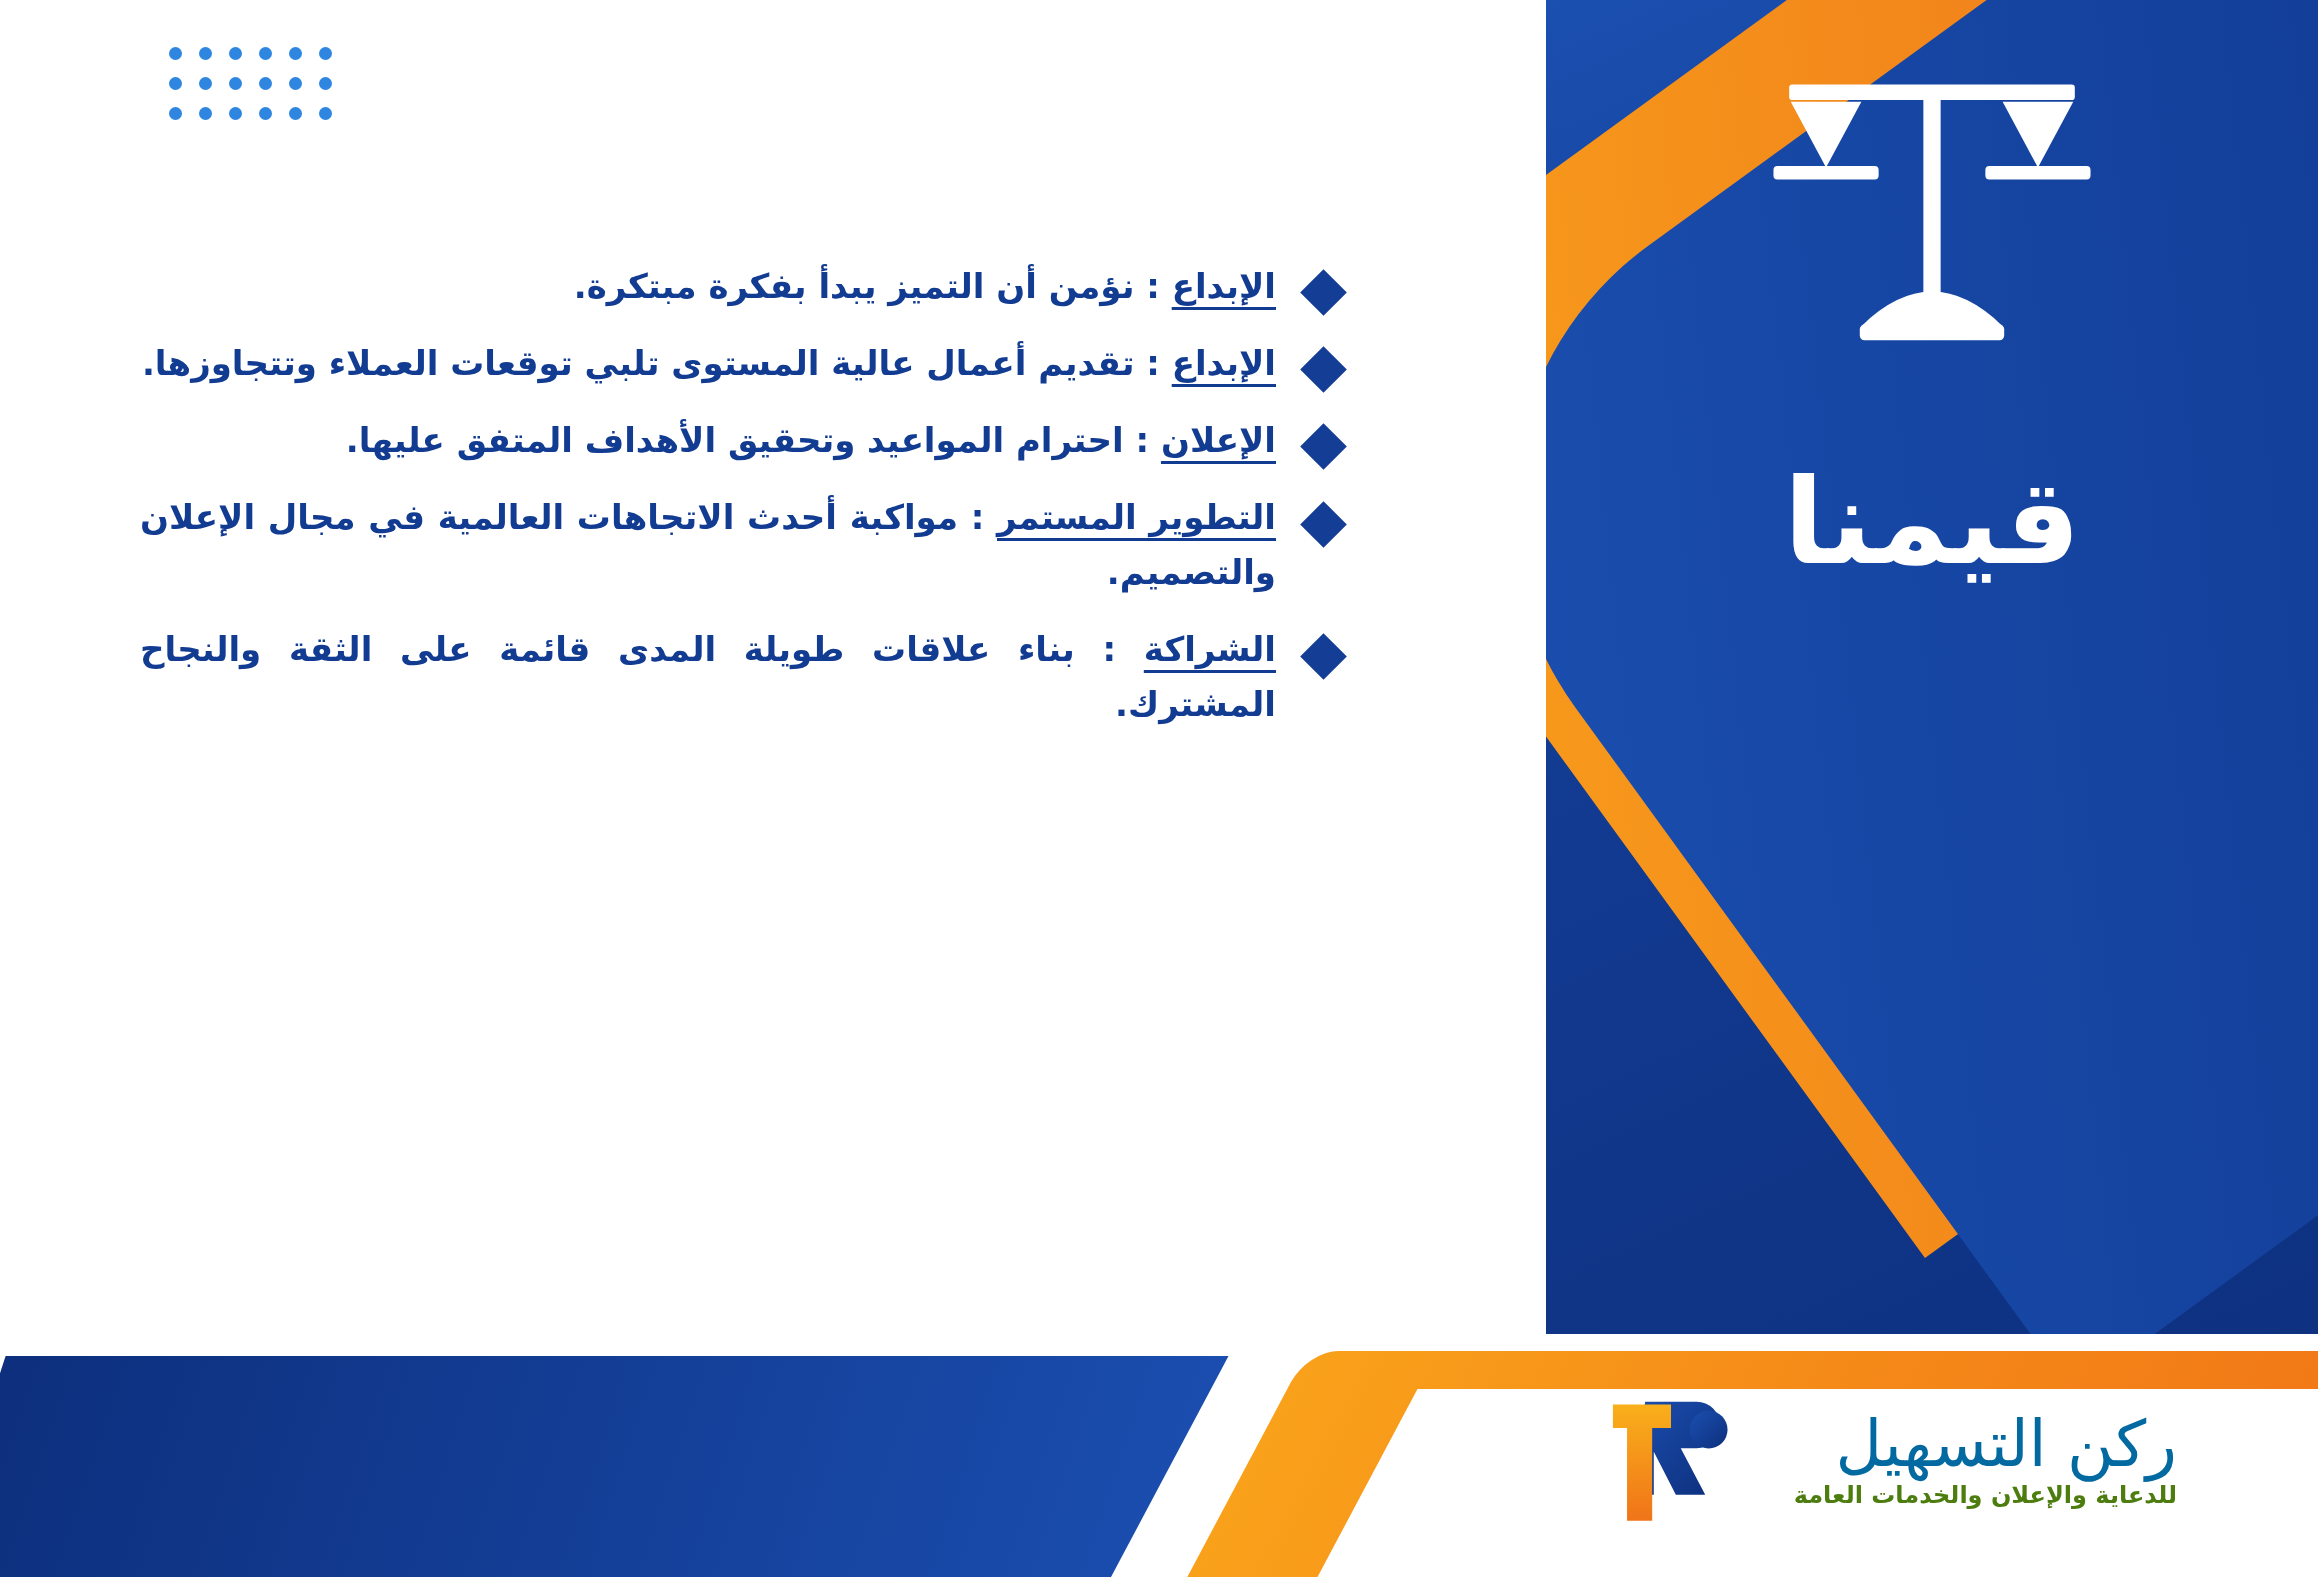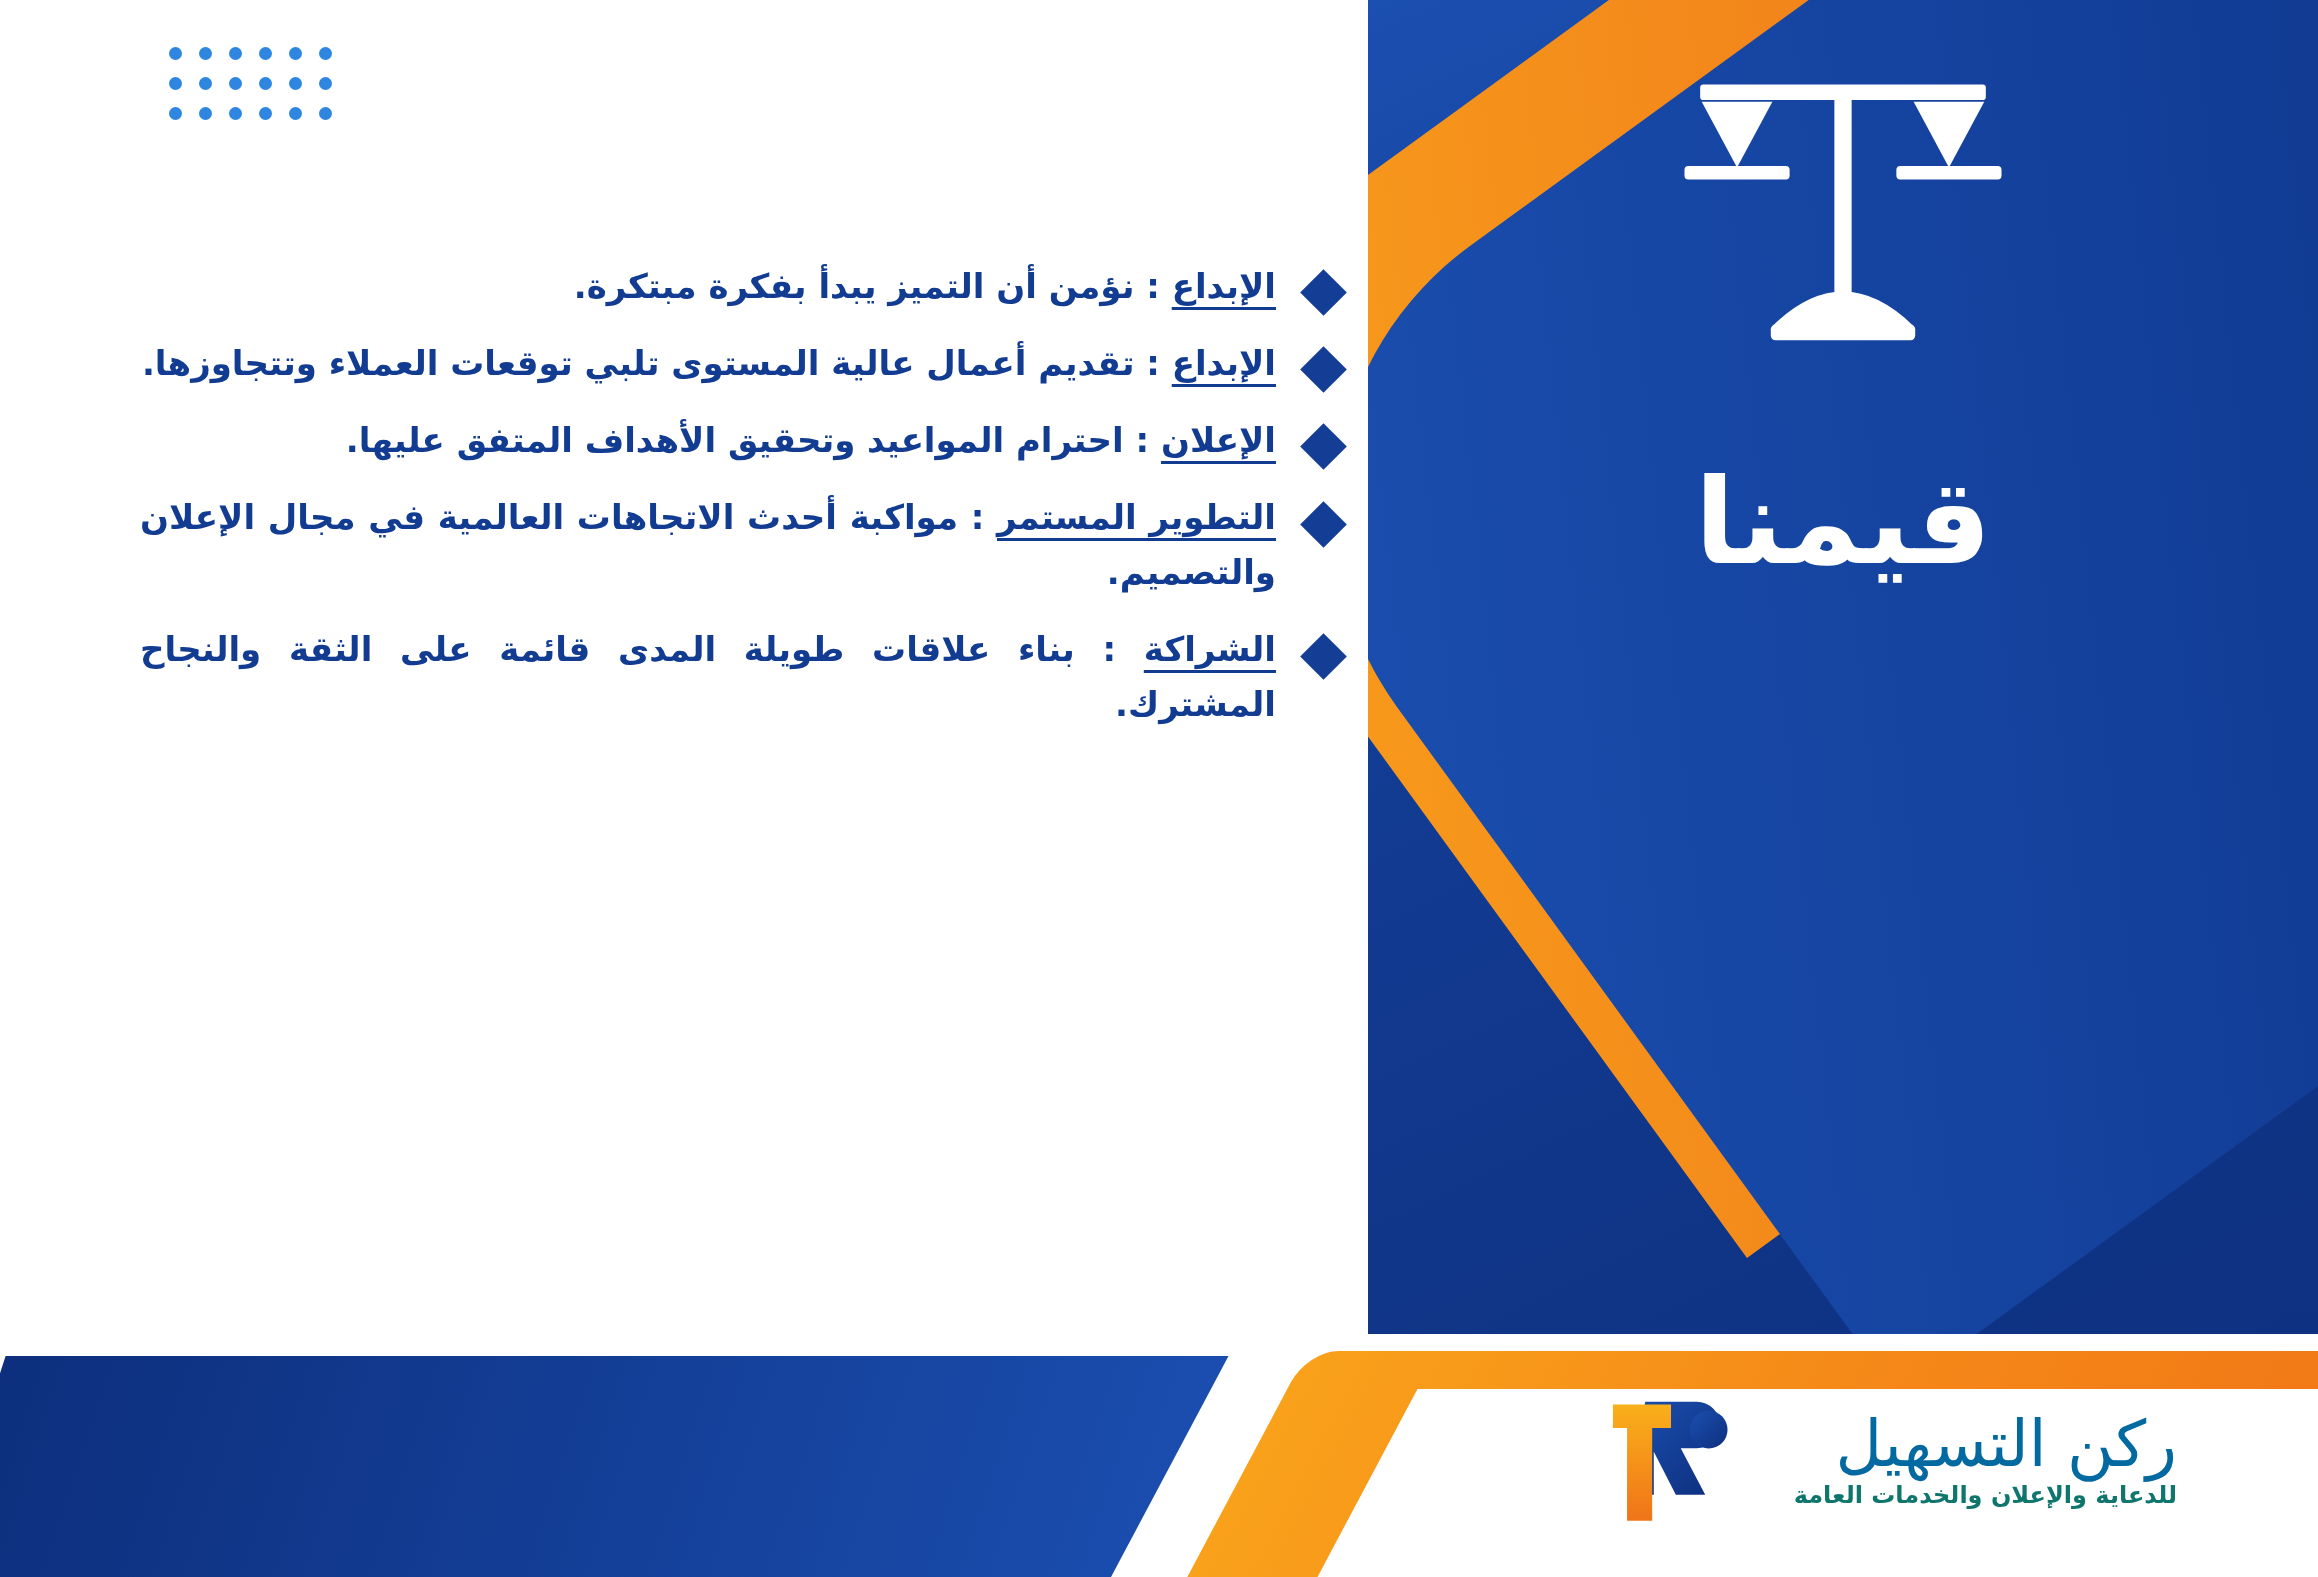--- a/index.html
+++ b/index.html
@@ -32,21 +32,21 @@
     border-radius: 50%;
     background: #2f86e0;
     display: block;
   }
 
   
   .right-panel {
     position: absolute;
     top: 0;
     right: 0;
-    width: 950px;
+    width: 772px;
     height: 1343px;
     background: linear-gradient(155deg, #1b4fb0 0%, #123b92 45%, #0e3180 100%);
     overflow: hidden;
   }
   .right-panel .orange-sweep {
     position: absolute;
     left: -267px;
     top: 369px;
     width: 1335px;
     height: 1099px;
@@ -202,21 +202,21 @@
     text-align: right;
     line-height: 1.05;
   }
   .brand-name {
     color: #0369a1;
     font-size: 64px;
     font-weight: 400;
     letter-spacing: 0.8px;
   }
   .brand-sub {
-    color: #0f766e;
+    color: #4d7c0f;
     font-size: 24px;
     font-weight: 700;
     margin-top: 4.7px;
   }
   .brand-logo {
     width: 165px;
     height: 157px;
     position: relative;
   }
 </style>

